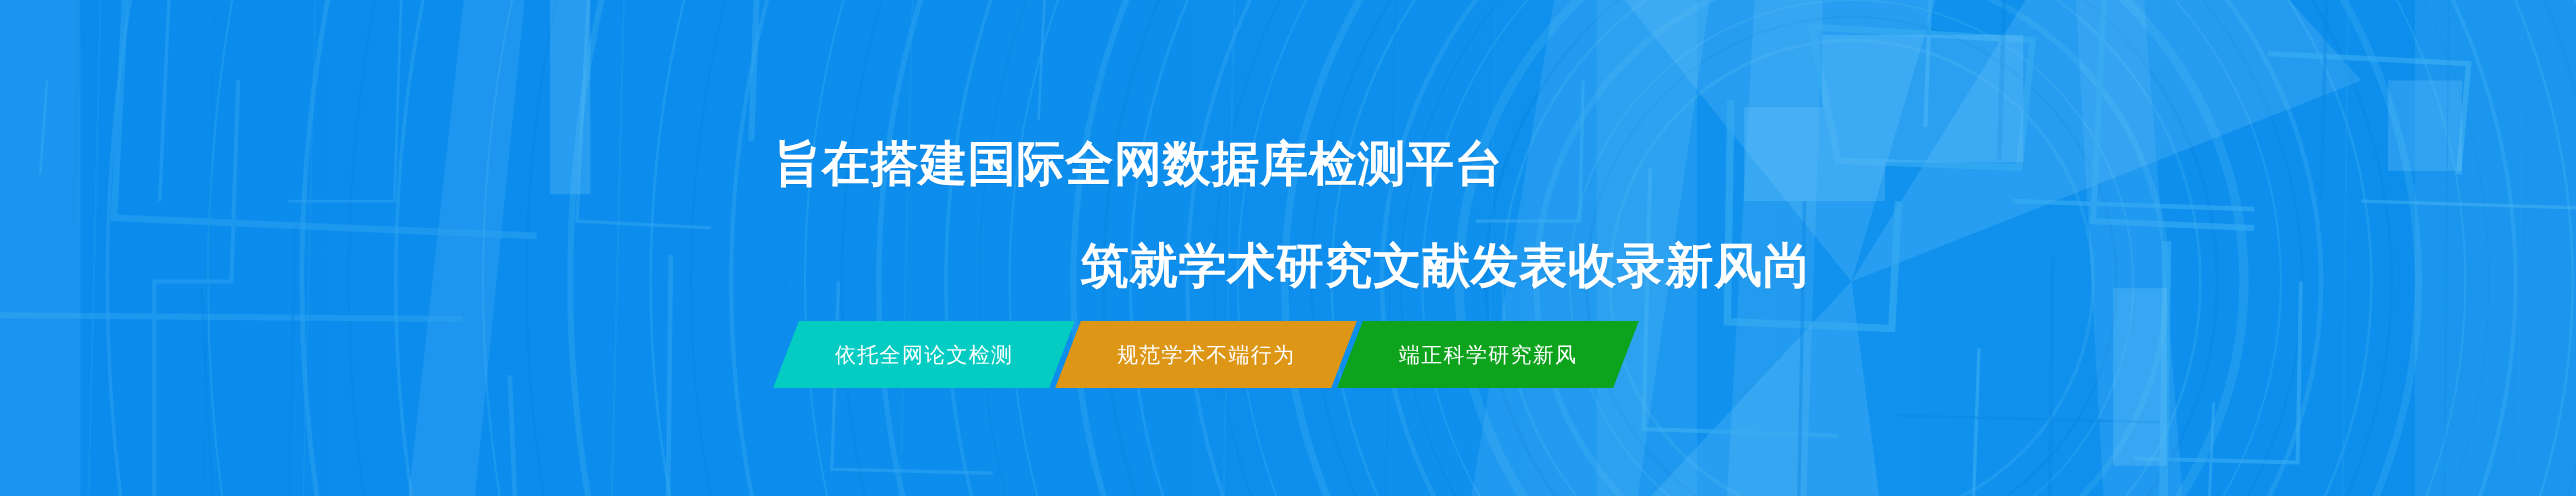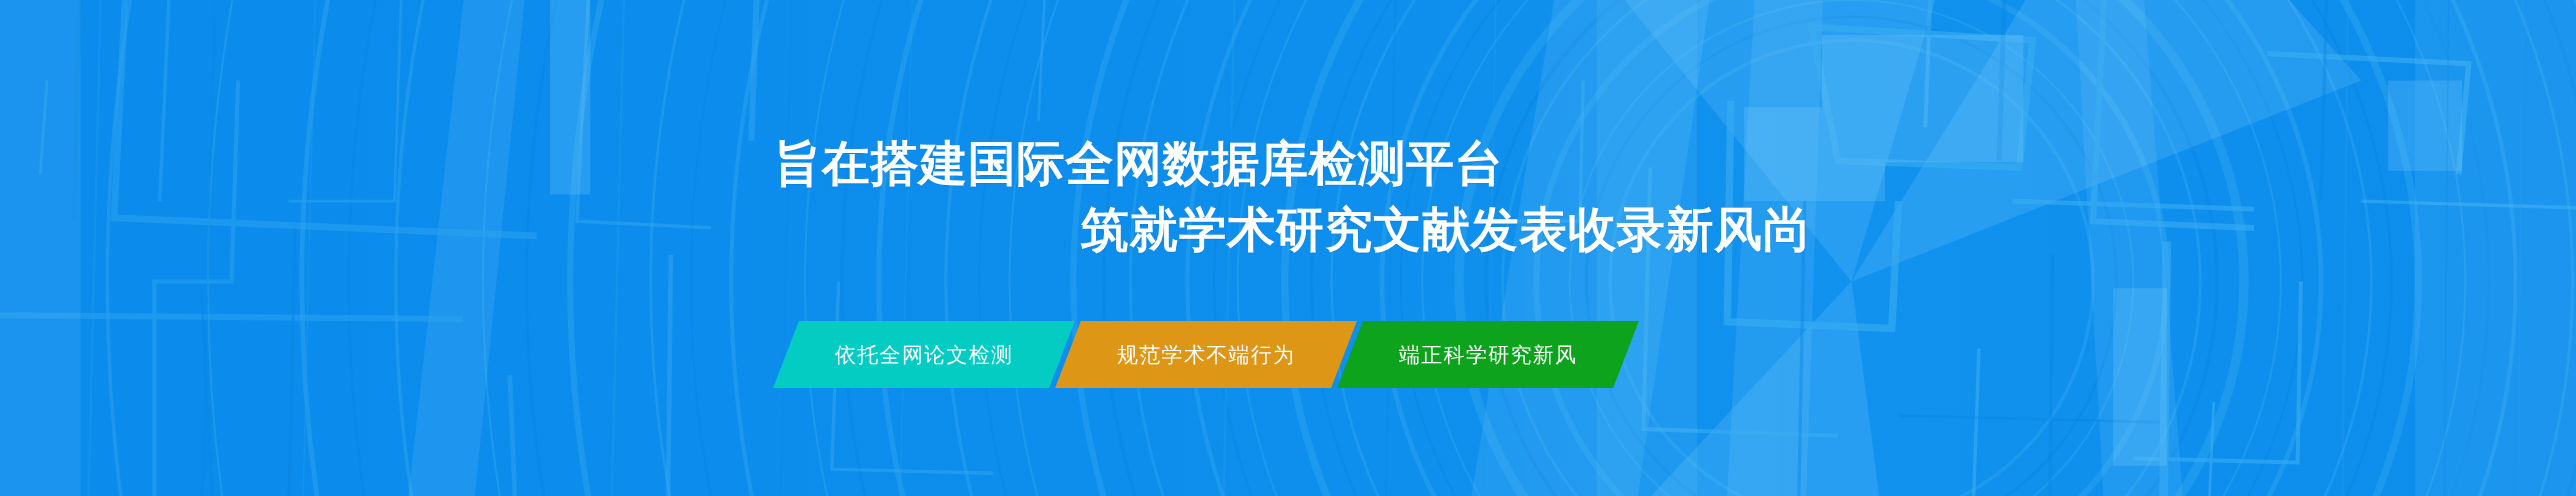--- a/index.html
+++ b/index.html
@@ -231,21 +231,21 @@
         <line x1="320" y1="0" x2="302" y2="740" stroke-width="3"></line>
         <line x1="1180" y1="0" x2="1164" y2="740" stroke-width="2"></line>
         <line x1="2080" y1="0" x2="2066" y2="740" stroke-width="3"></line>
         <line x1="3650" y1="0" x2="3644" y2="740" stroke-width="2"></line>
       </g>
     </g>
   </svg>
 
   <div class="headline-block">
     <div class="headline-line l1" style="color: rgb(255, 255, 255);">旨在搭建国际全网数据库检测平台</div>
-    <div class="headline-line l2" style="color: rgb(255, 255, 255);">筑就学术研究文献发表收录新风尚</div>
+    <div class="headline-line l2" style="color: rgb(255, 255, 255); margin-top: 36px;">筑就学术研究文献发表收录新风尚</div>
   </div>
 
   <div class="tag-strip">
     <div class="tag tag-0" id="tag-0" style="background: rgb(4, 204, 195); color: rgb(255, 255, 255);">
       <span class="tag-label">依托全网论文检测</span>
     </div>
     <div class="tag tag-1" id="tag-1" style="background: rgb(221, 150, 21); color: rgb(255, 255, 255);">
       <span class="tag-label">规范学术不端行为</span>
     </div>
     <div class="tag tag-2" id="tag-2" style="background: rgb(14, 163, 28); color: rgb(255, 255, 255);">

